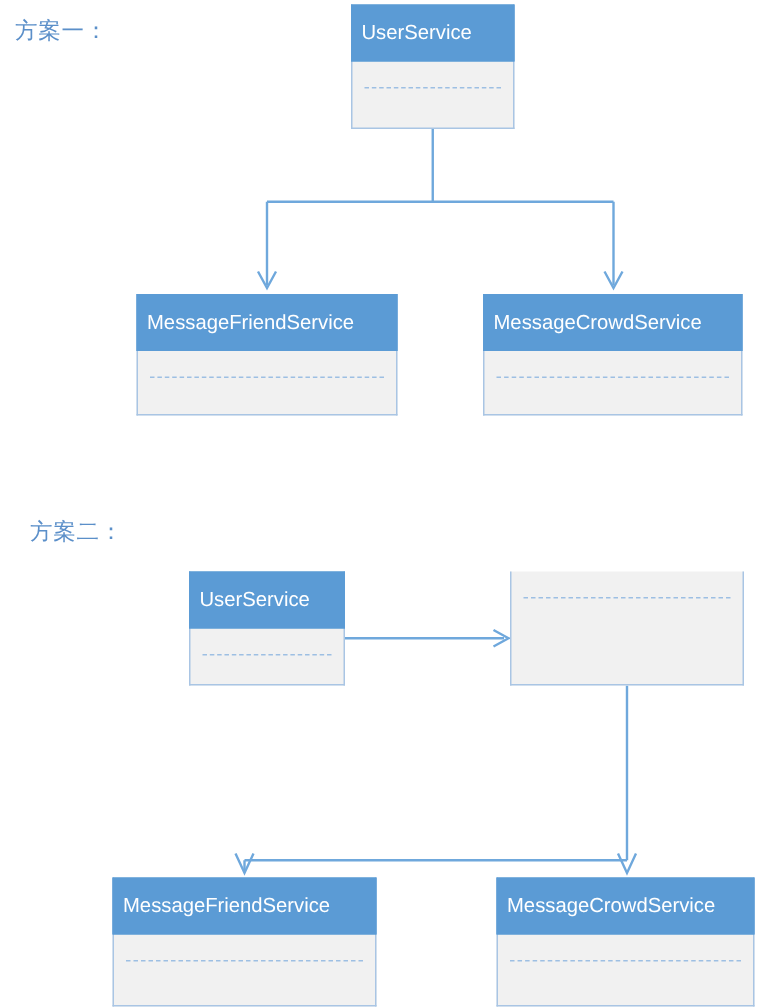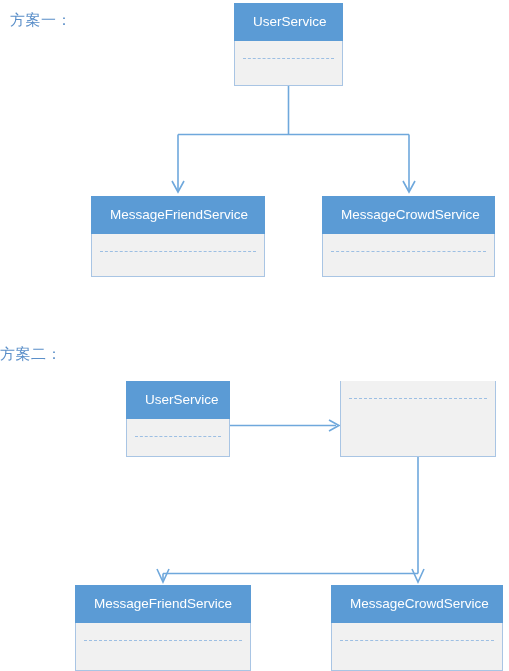--- a/index.html
+++ b/index.html
@@ -43,21 +43,21 @@
     border-top: none;
   }
   .uml-header {
     box-sizing: border-box;
     background: #5B9BD5;
     color: #FFFFFF;
     font-size: 13.5px;
     line-height: 1;
     display: flex;
     align-items: center;
-    padding-left: 18px;
+    padding-left: 6px;
     width: 100%;
     height: 38px;
     margin-left: -1px;
     margin-top: 0;
     border: 1px solid #5B9BD5;
     width: calc(100% + 2px);
   }
   .uml-body {
     position: relative;
     height: calc(100% - 38px);
@@ -105,21 +105,21 @@
       <polyline points="172,181 178,192 184,181"></polyline>
       <polyline points="403,181 409,192 415,181"></polyline>
       <polyline points="329,420 339,425.5 329,431"></polyline>
       <polyline points="157,569 163,582 169,569"></polyline>
       <polyline points="412,569 418,582 424,569"></polyline>
     </g>
   </svg>
 
   <div class="caption" style="left:10px; top:11px;">方案一：</div>
 
-  <div class="caption" style="left:0; top:345px;">方案二：</div>
+  <div class="caption" style="left:20px; top:345px;">方案二：</div>
 
   <div class="uml-box" style="left:234px; top:3px; width:109px; height:83px;">
     <div class="uml-header">UserService</div>
     <div class="uml-body">
       <div class="uml-sep"></div>
     </div>
   </div>
 
   <div class="uml-box" style="left:91px; top:196px; width:174px; height:81px;">
     <div class="uml-header">MessageFriendService</div>

